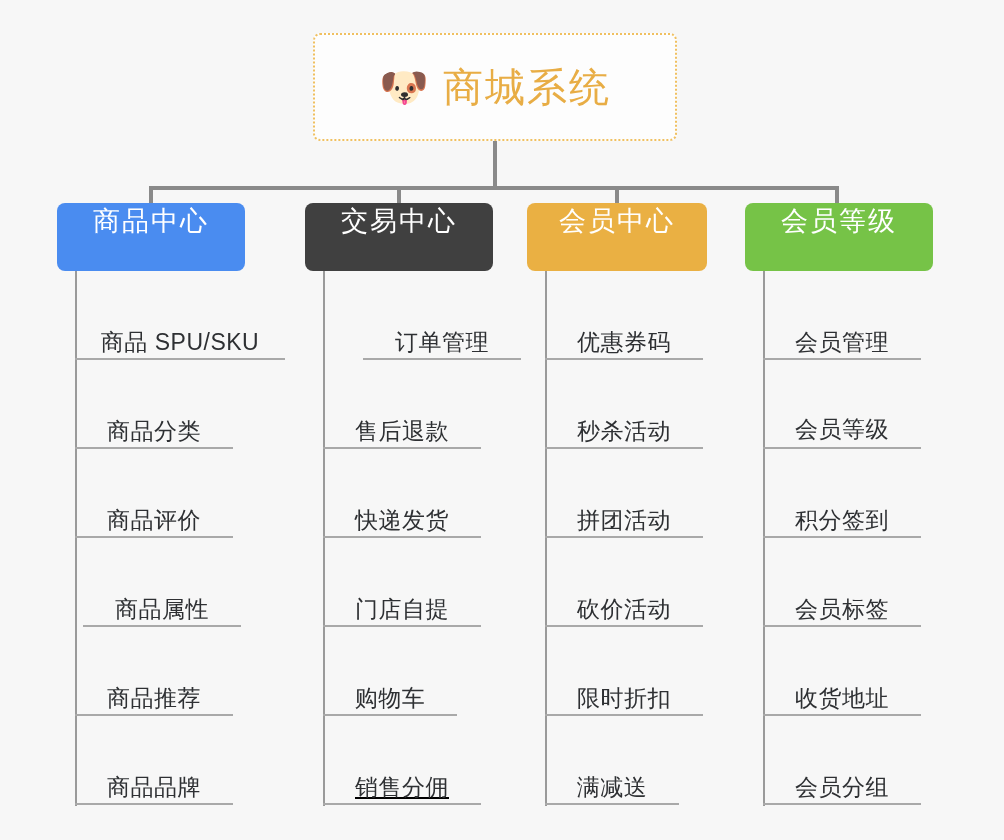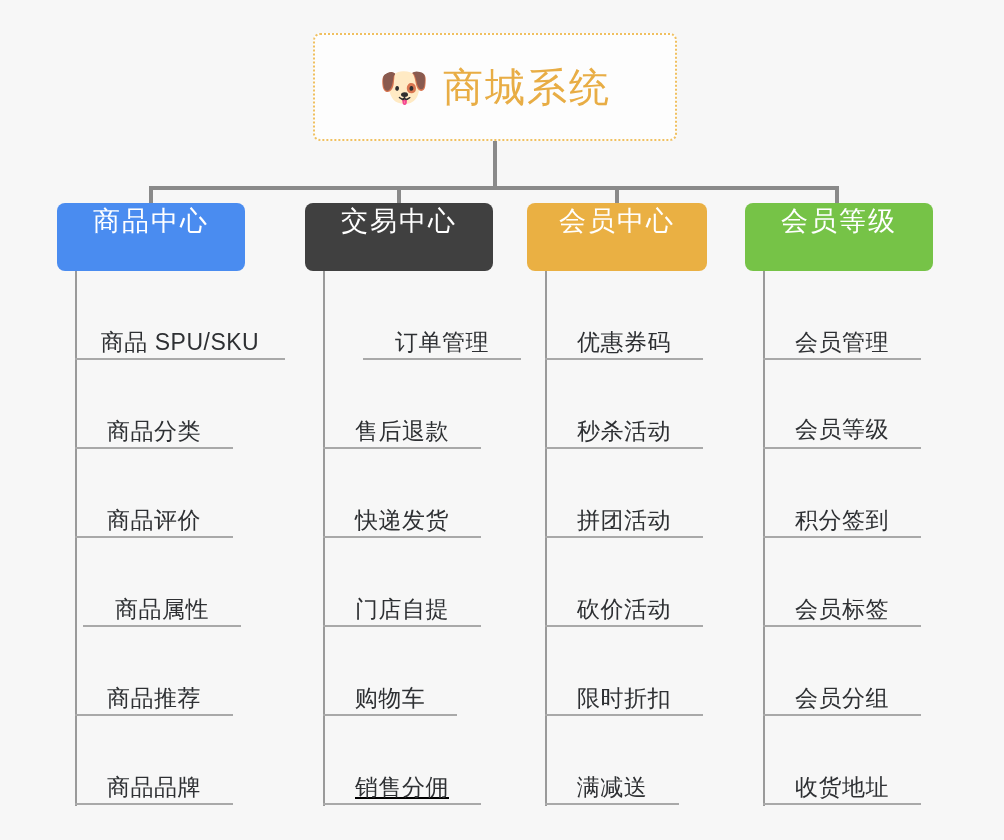--- a/index.html
+++ b/index.html
@@ -240,23 +240,23 @@
       </div>
       <div class="item" style="width:158px;">
         <span class="item-label">积分签到</span>
         <span class="item-rule" style="width:158px;"></span>
       </div>
       <div class="item" style="width:158px;">
         <span class="item-label">会员标签</span>
         <span class="item-rule" style="width:158px;"></span>
       </div>
       <div class="item" style="width:158px;">
+        <span class="item-label">收货地址</span>
+        <span class="item-rule" style="width:158px;"></span>
+      </div>
+      <div class="item" style="width:158px;">
         <span class="item-label">会员分组</span>
         <span class="item-rule" style="width:158px;"></span>
       </div>
-      <div class="item" style="width:158px;">
-        <span class="item-label">收货地址</span>
-        <span class="item-rule" style="width:158px;"></span>
-      </div>
     </div>
   </div>
 
 </div>
 
 </body></html>

